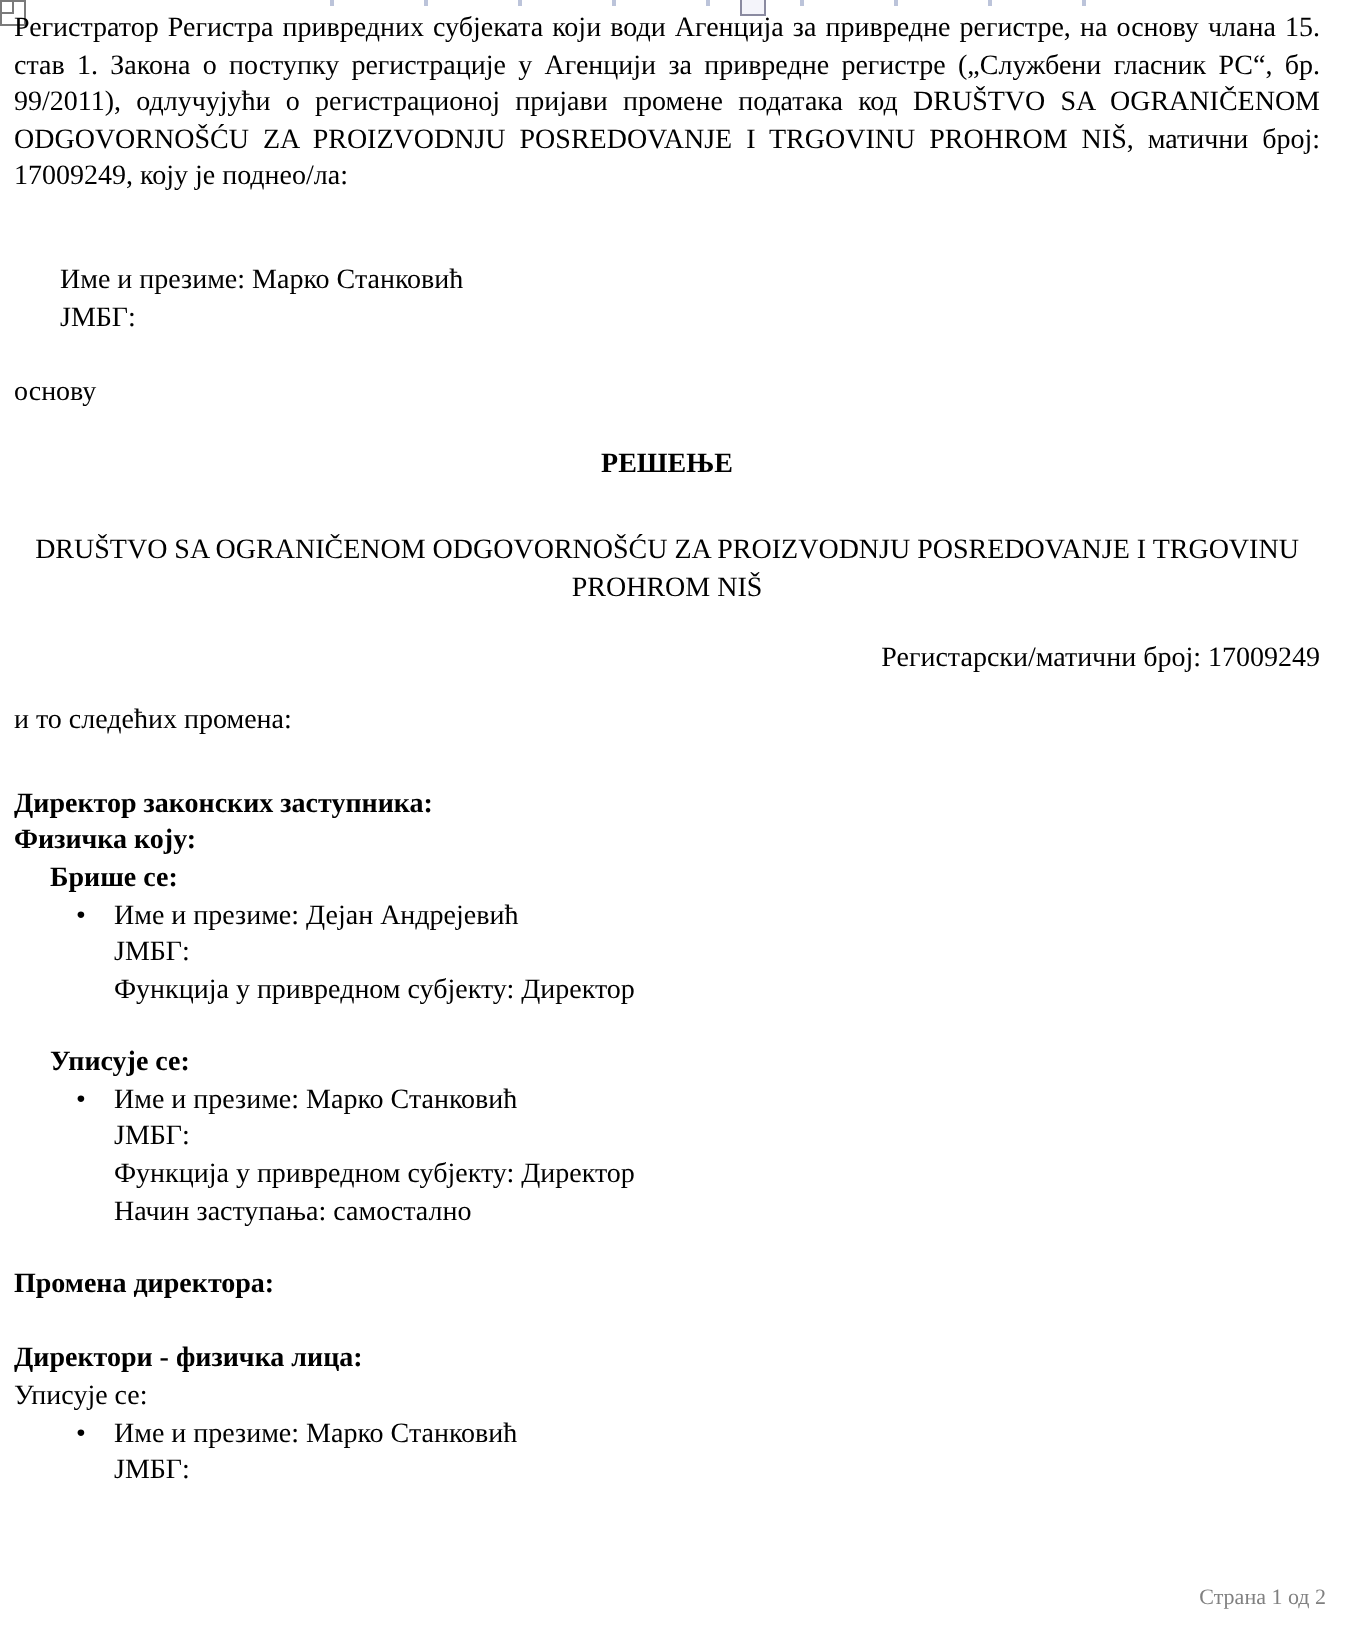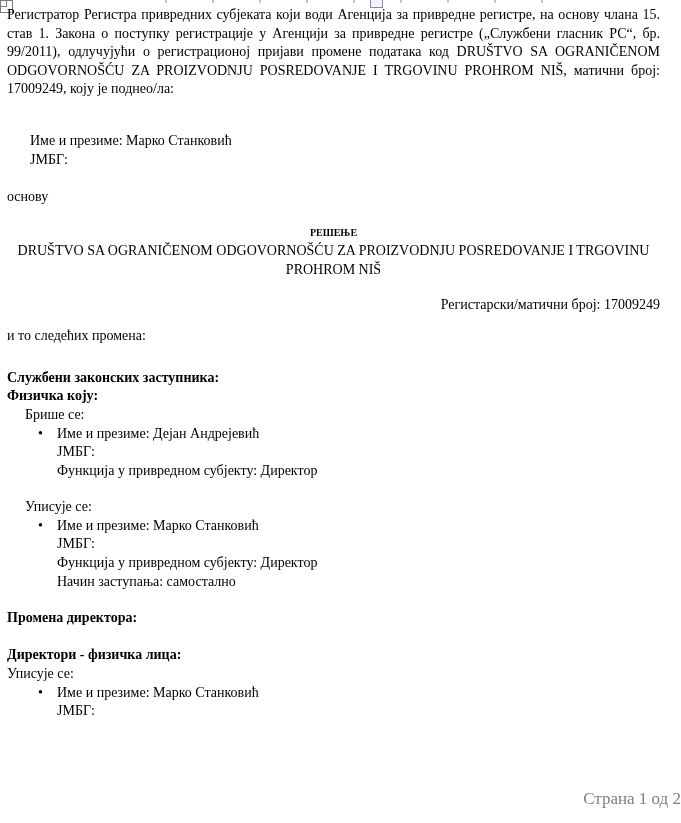--- a/index.html
+++ b/index.html
@@ -54,54 +54,55 @@
     text-align: justify;
     margin: 0;
   }
   .applicant {
     margin-top: 33px;
     padding-left: 23px;
   }
   .donosi-line { margin-top: 19px; }
   .heading {
     margin: 17px 0 0 0;
-    font-size: 10px;
+    font-size: 14px;
     font-weight: bold;
     text-align: center;
   }
   .p-decision {
     margin-top: 13px;
     text-align: justify;
     text-indent: 38px;
   }
   .p-decision .lead { font-weight: bold; letter-spacing: 0.5px; }
   .company {
+    margin-top: 25px;
     text-align: center;
   }
   .regnum { margin-top: 16px; text-align: right; }
   .changes-intro { margin-top: 13px; }
   .bold { font-weight: bold; }
   .sec1-title { margin-top: 23px; }
-  .indent1 { padding-left: 18px; }
+  .indent1 { padding-left: 18px; font-weight: bold; }
   .li {
     position: relative;
     padding-left: 50px;
   }
   .li .marker {
     position: absolute;
     left: 31px; top: 0;
   }
   .gap-label { margin-top: 18px; }
   .sec2-title { margin-top: 18px; }
   .sec3-title { margin-top: 18.6px; }
   .page-footer {
     position: absolute;
-    top: 790px; right: 0;
+    top: 790px; right: 18px;
     color: #808080;
-    font-size: 17px;
+    font-size: 11px;
   }
 </style>
 </head>
 <body>
 
 <div class="ruler-ticks"></div>
 <div class="handle-icon"></div>
 <div class="marker-icon"></div>
 
 <div class="doc">
@@ -117,21 +118,21 @@
 
   <div class="heading">РЕШЕЊЕ</div>
 
 
   <div class="company">DRUŠTVO SA OGRANIČENOM ODGOVORNOŠĆU ZA PROIZVODNJU POSREDOVANJE I TRGOVINU PROHROM NIŠ</div>
 
   <div class="regnum">Регистарски/матични број: 17009249</div>
 
   <div class="changes-intro">и то следећих промена:</div>
 
-  <div class="bold sec1-title">Службени законских заступника:</div>
+  <div class="bold sec1-title">Директор законских заступника:</div>
   <div class="bold">Физичка коју:</div>
 
   <div class="indent1">Брише се:</div>
   <div class="li">
     <span class="marker">•</span>
     <div>Име и презиме: Дејан Андрејевић</div>
     <div>ЈМБГ:</div>
     <div>Функција у привредном субјекту: Директор</div>
   </div>
 

